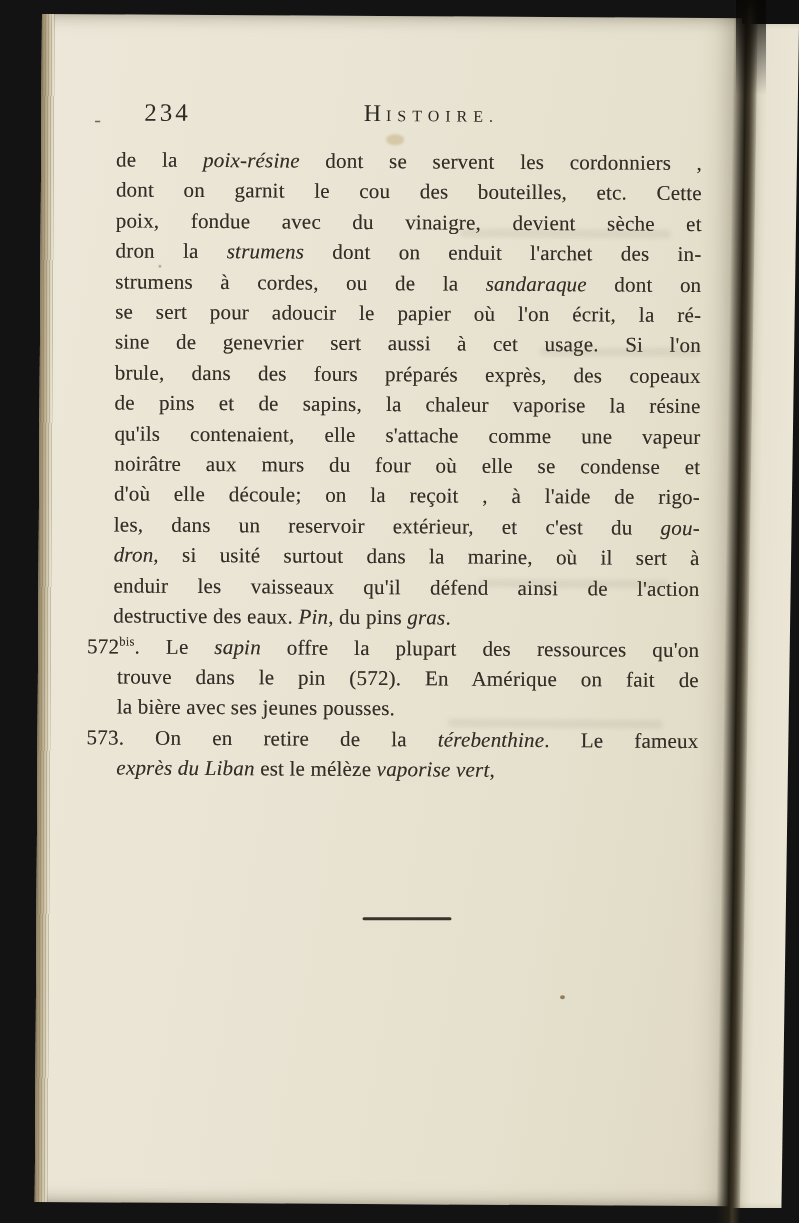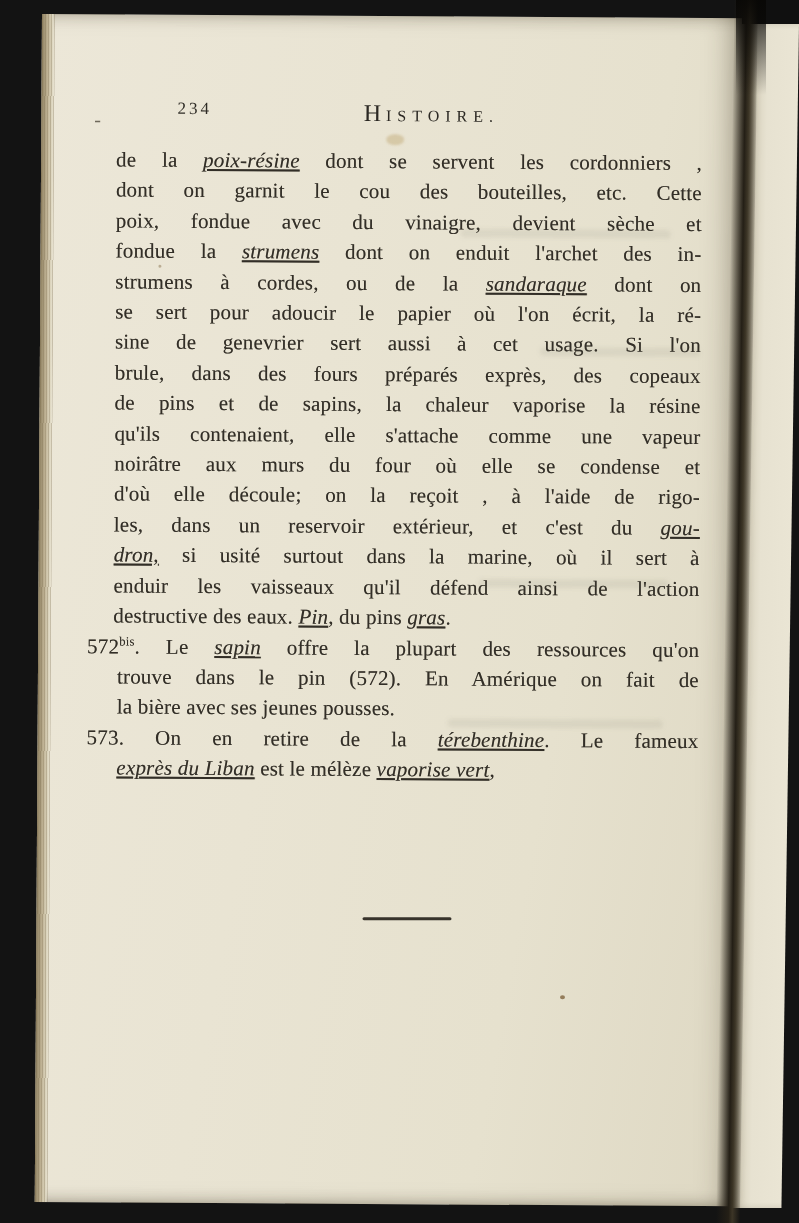--- a/index.html
+++ b/index.html
@@ -19,35 +19,35 @@
   .edge-stack{
     position:absolute;left:0;top:0;bottom:0;width:13px;
     background:
       repeating-linear-gradient(to right, rgba(120,105,75,0.30) 0 1px, rgba(120,105,75,0) 1px 3px),
       linear-gradient(to right,#8e8060,#bfb294 45%,#ddd6bf 80%,rgba(233,228,211,0));
   }
   .page-inner{position:absolute;left:0;top:0;right:0;bottom:0;color:#35312a;}
 
   
   .marginal-dash{position:absolute;left:53px;top:94px;font-size:20px;color:#6f695c;}
-  .page-number{position:absolute;left:103px;top:84px;font-size:17px;letter-spacing:3px;color:#2e2b25;margin-left:33px;}
+  .page-number{position:absolute;left:103px;top:84px;font-size:25px;letter-spacing:3px;color:#2e2b25;}
   .running-title{position:absolute;left:290px;width:200px;top:84px;text-align:center;white-space:nowrap;color:#2b2823;}
   .running-title .cap{font-size:24px;letter-spacing:5px;}
   .running-title .rest{font-size:16px;letter-spacing:6px;}
 
   
   .body-text{position:absolute;left:49px;top:130px;width:612px;
     font-size:21px;line-height:30.4px;letter-spacing:0.2px;color:#322e27;
     text-shadow:0 0 0.5px rgba(45,40,28,0.45);}
   .line{text-align:justify;text-align-last:justify;white-space:normal;}
   .line.para{margin-left:26px;}
   .line.cont{margin-left:30px;}
   .line.num{margin-left:0;}
   .line.last{text-align:left;text-align-last:left;}
-  .line em{font-style:italic;text-decoration:underline;}
+  .line em{font-style:italic;}
   .line sup{font-size:0.60em;vertical-align:super;line-height:0;}
 
   
   .divider-rule{position:absolute;left:326px;top:901px;width:89px;height:3px;
     background:#37332b;border-radius:2px;transform:rotate(-0.4deg);}
 
   
   .stain{position:absolute;left:345px;top:118px;width:18px;height:11px;border-radius:50%;
     background:rgba(165,128,55,0.28);filter:blur(1px);}
   .speck{position:absolute;left:524px;top:978px;width:5px;height:4px;border-radius:50%;
@@ -84,21 +84,21 @@
       <span class="marginal-dash">-</span>
       <span class="page-number">234</span>
       <div class="running-title">
         <span class="cap">H</span><span class="rest">ISTOIRE.</span>
       </div>
 
       <div class="body-text" id="body-text">
           <div class="line para"><span>de la </span><em>poix-résine</em><span> dont se servent les cordonniers ,</span></div>
           <div class="line para"><span>dont on garnit le cou des bouteilles, etc. Cette</span></div>
           <div class="line para"><span>poix, fondue avec du vinaigre, devient sèche et</span></div>
-          <div class="line para"><span>fondue la </span><em>strumens</em><span> dont on enduit l'archet des in-</span></div>
+          <div class="line para"><span>dron la </span><em>strumens</em><span> dont on enduit l'archet des in-</span></div>
           <div class="line para"><span>strumens à cordes, ou de la </span><em>sandaraque</em><span> dont on</span></div>
           <div class="line para"><span>se sert pour adoucir le papier où l'on écrit, la ré-</span></div>
           <div class="line para"><span>sine de genevrier sert aussi à cet usage. Si l'on</span></div>
           <div class="line para"><span>brule, dans des fours préparés exprès, des copeaux</span></div>
           <div class="line para"><span>de pins et de sapins, la chaleur vaporise la résine</span></div>
           <div class="line para"><span>qu'ils contenaient, elle s'attache comme une vapeur</span></div>
           <div class="line para"><span>noirâtre aux murs du four où elle se condense et</span></div>
           <div class="line para"><span>d'où elle découle; on la reçoit , à l'aide de rigo-</span></div>
           <div class="line para"><span>les, dans un reservoir extérieur, et c'est du </span><em>gou-</em></div>
           <div class="line para"><em>dron,</em><span> si usité surtout dans la marine, où il sert à</span></div>

